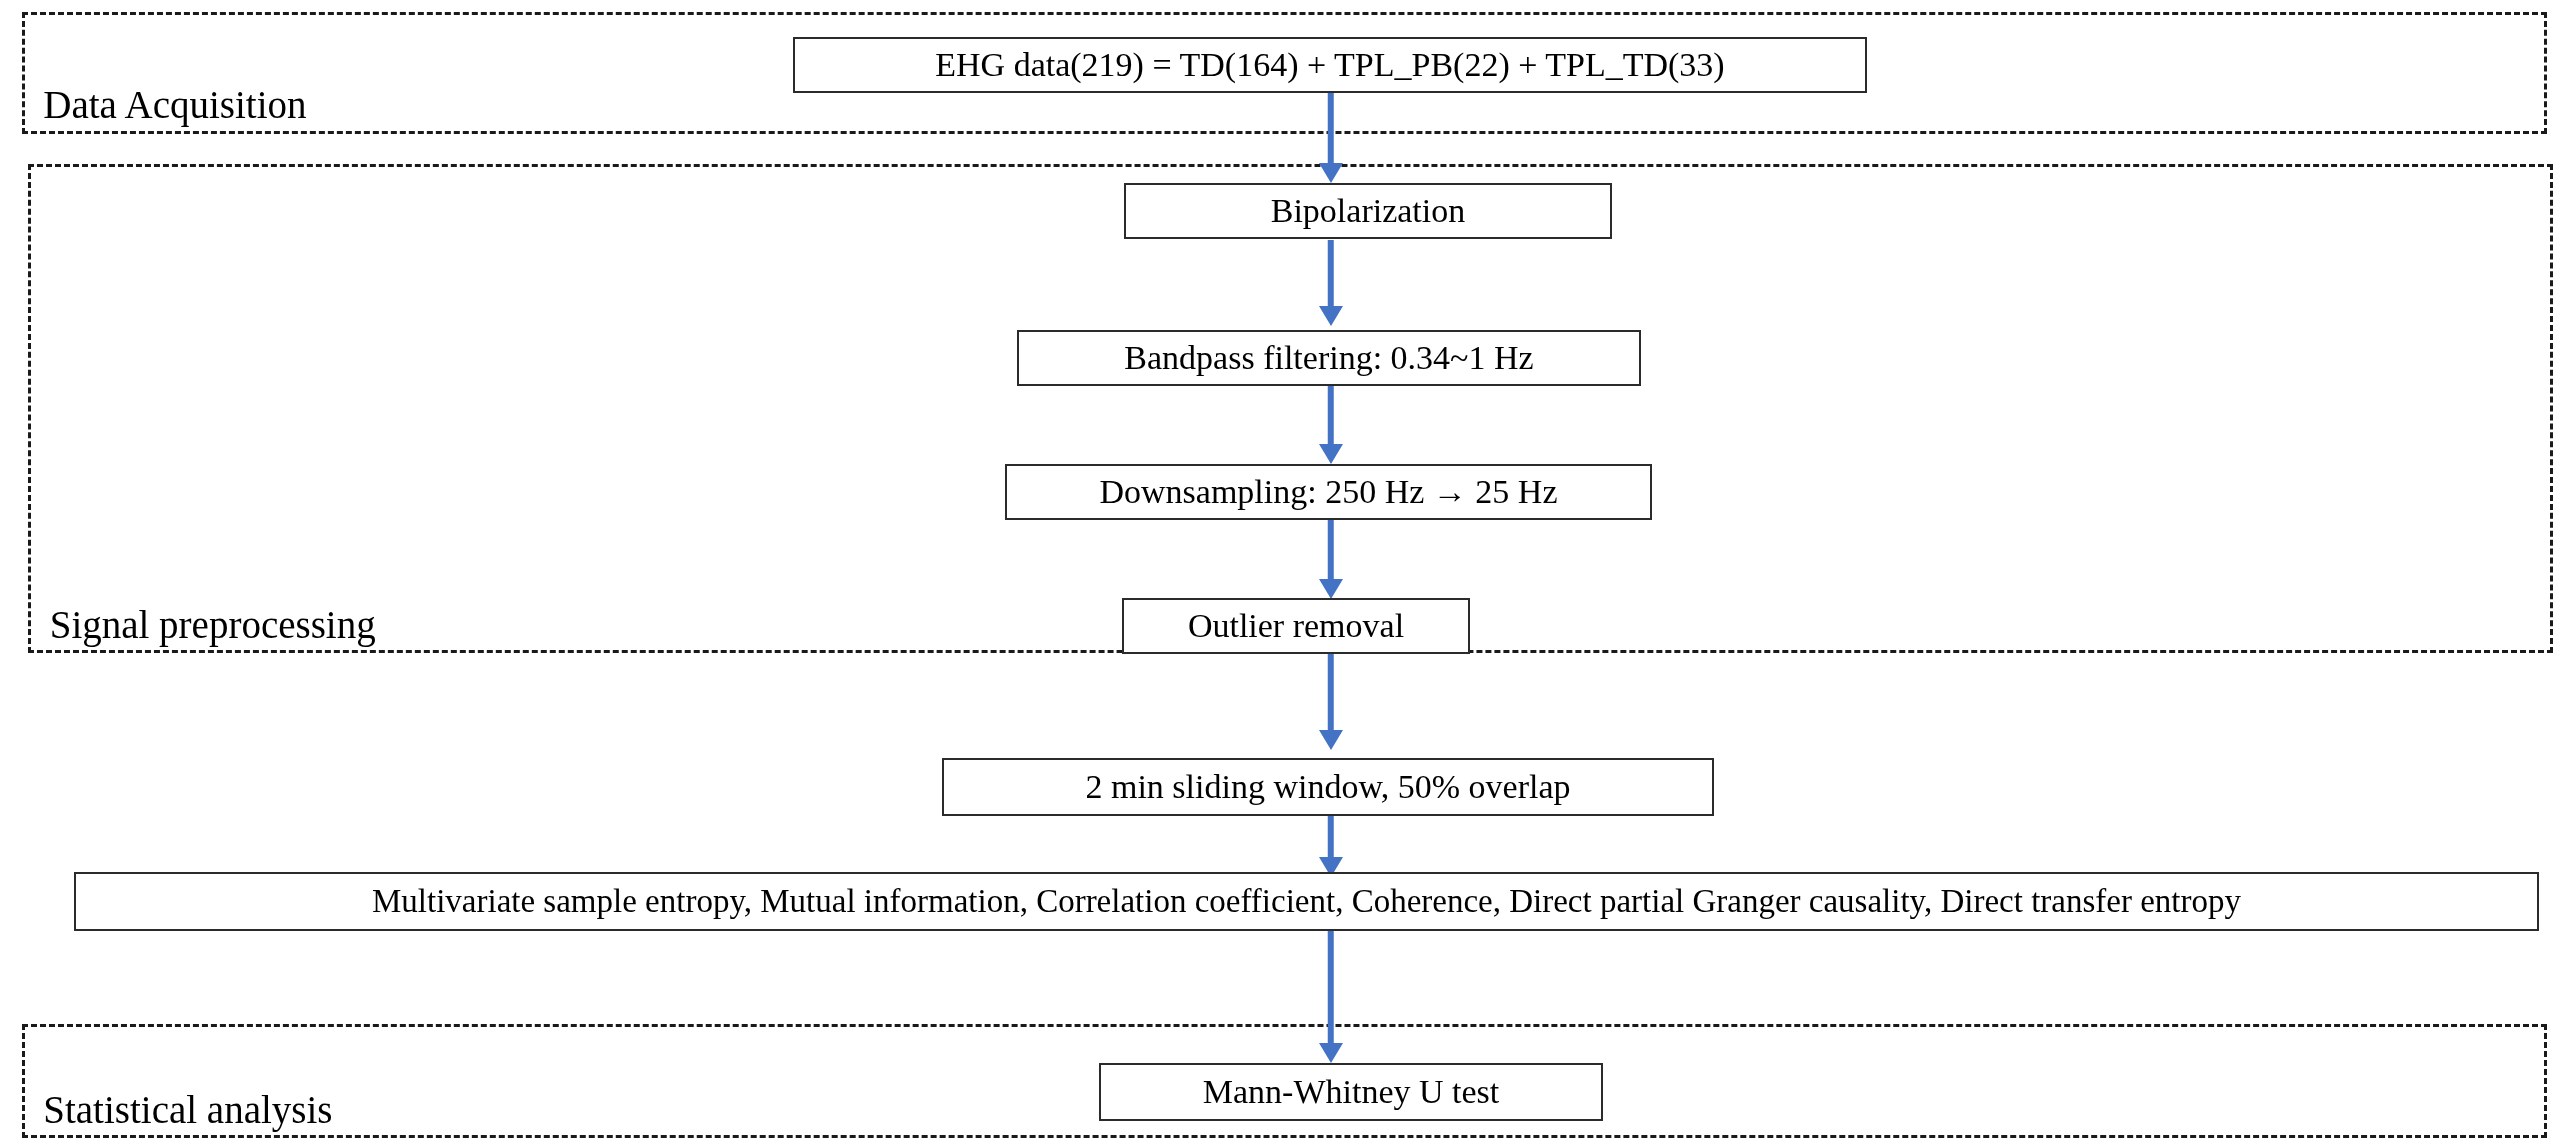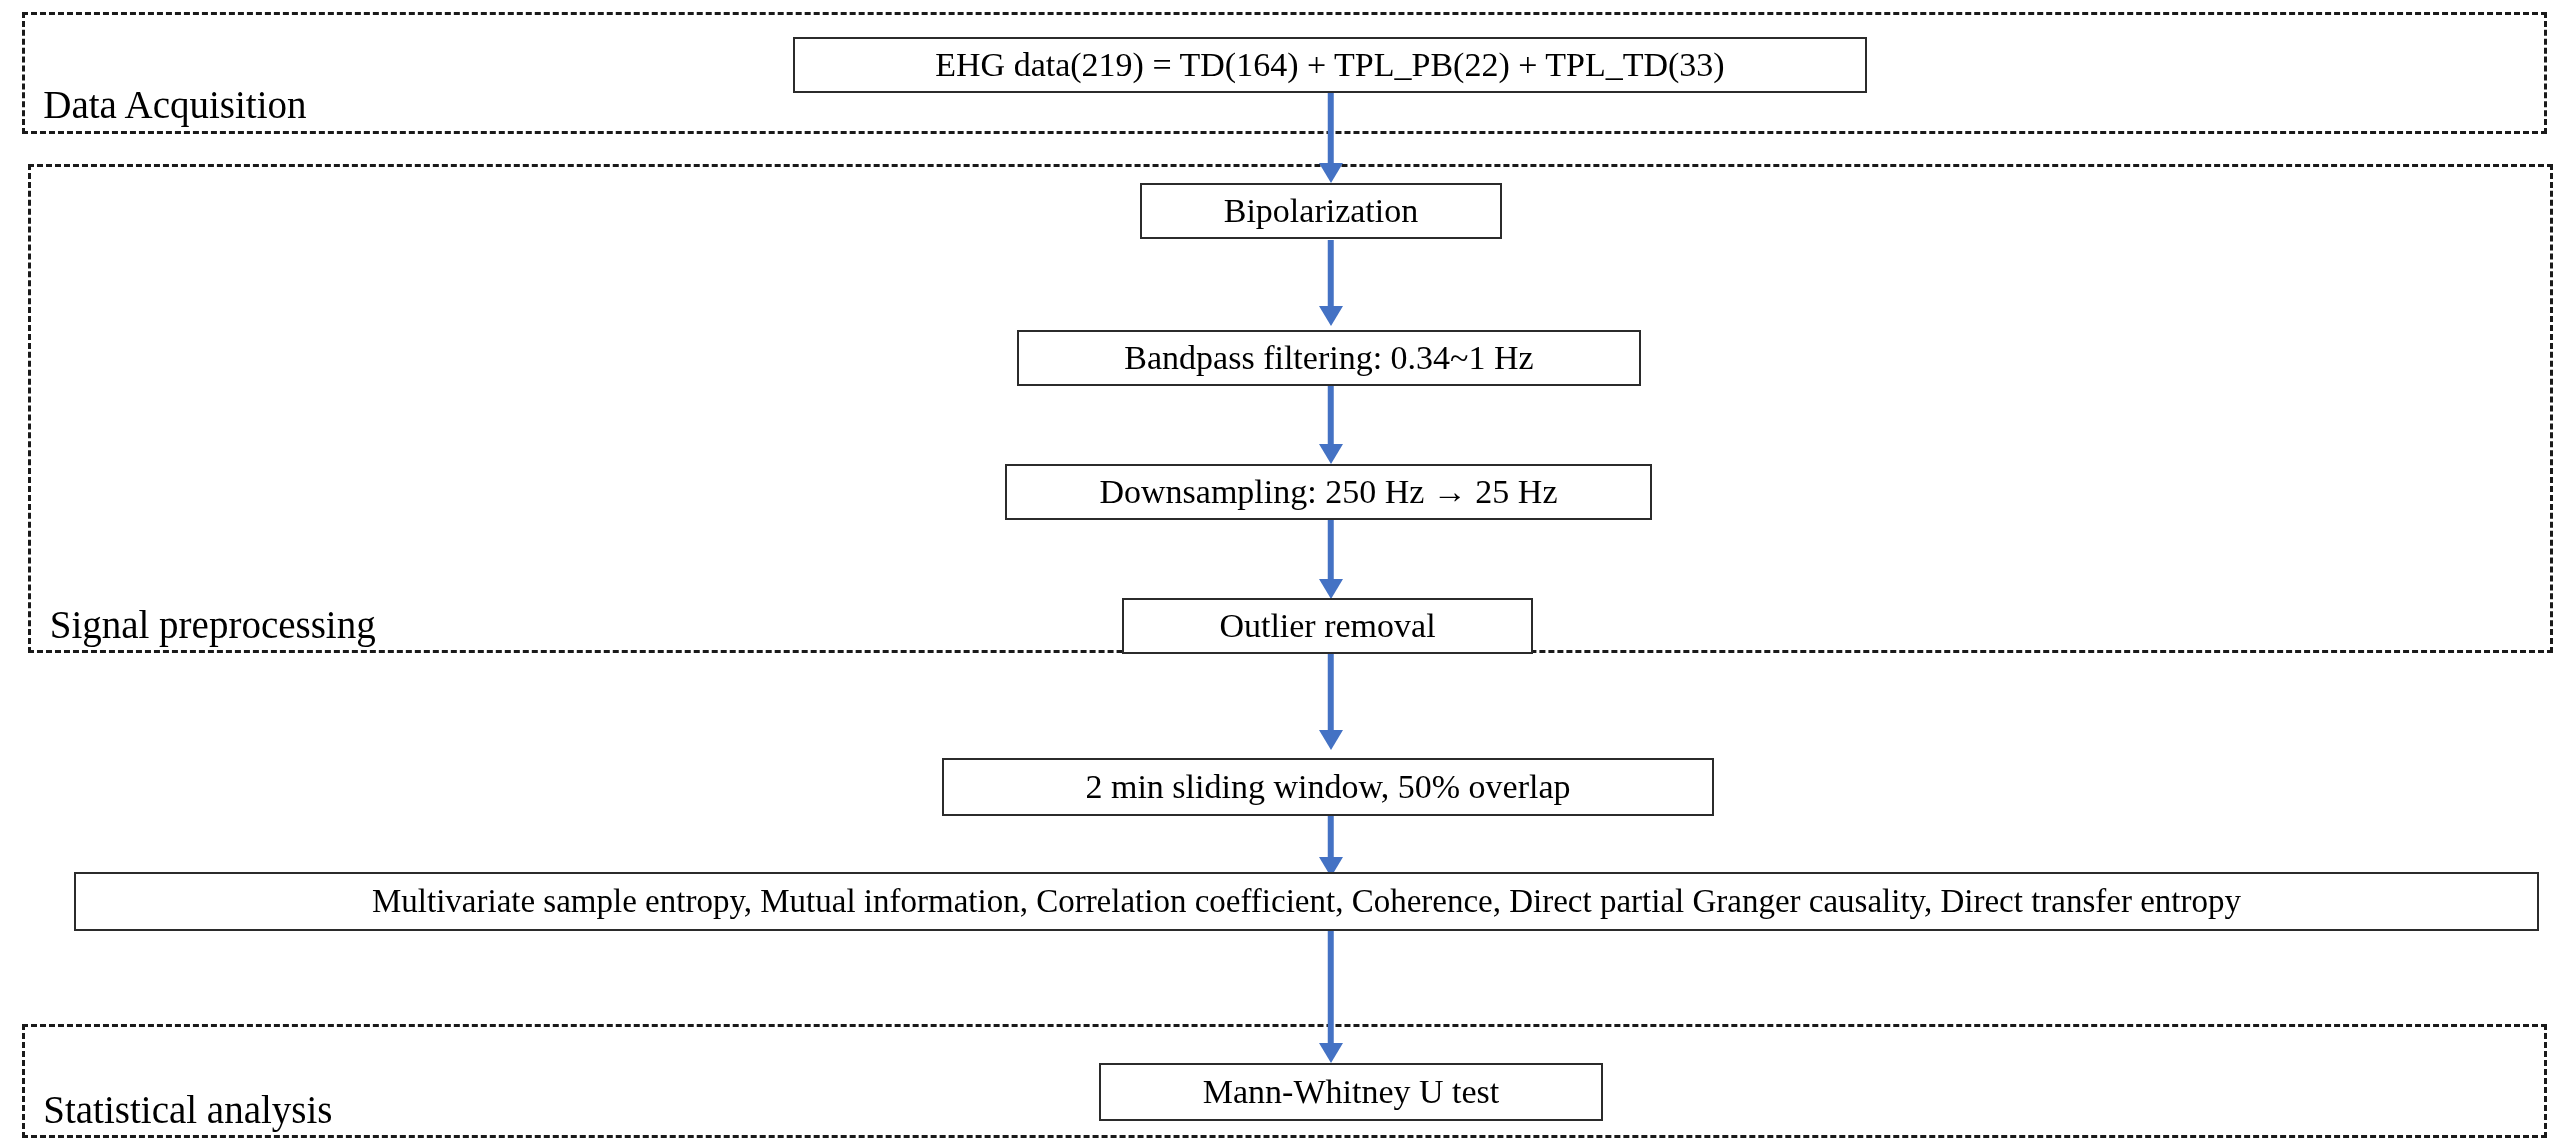--- a/index.html
+++ b/index.html
@@ -99,42 +99,42 @@
 
   <div class="arrow" style="left:1316px; top:92px; width:29px; height:91px;">
     <span class="shaft"></span>
     <span class="head"></span>
   </div>
 
   <div class="stage" style="left:28px; top:164px; width:2525px; height:489px;">
     <span class="stage-label">Signal preprocessing</span>
   </div>
 
-  <div class="node" style="left:1124px; top:183px; width:362px; height:56px;margin-left:16px;">Bipolarization</div>
+  <div class="node" style="left:1124px; top:183px; width:488px; height:56px;">Bipolarization</div>
 
   <div class="arrow" style="left:1316px; top:240px; width:29px; height:86px;">
     <span class="shaft"></span>
     <span class="head"></span>
   </div>
 
   <div class="node" style="left:1017px; top:330px; width:624px; height:56px;">Bandpass filtering: 0.34~1 Hz</div>
 
   <div class="arrow" style="left:1316px; top:378px; width:29px; height:86px;">
     <span class="shaft"></span>
     <span class="head"></span>
   </div>
 
   <div class="node" style="left:1005px; top:464px; width:647px; height:56px;">Downsampling: 250 Hz → 25 Hz</div>
 
   <div class="arrow" style="left:1316px; top:520px; width:29px; height:79px;">
     <span class="shaft"></span>
     <span class="head"></span>
   </div>
 
-  <div class="node" style="left:1122px; top:598px; width:411px; height:56px;">Outlier removal</div>
+  <div class="node" style="left:1122px; top:598px; width:348px; height:56px;">Outlier removal</div>
 
   <div class="arrow" style="left:1316px; top:654px; width:29px; height:96px;">
     <span class="shaft"></span>
     <span class="head"></span>
   </div>
 
 
   <div class="node" style="left:942px; top:750px; width:772px; height:58px;margin-top:8px;">2 min sliding window, 50% overlap</div>
 
   <div class="arrow" style="left:1316px; top:808px; width:29px; height:69px;">

